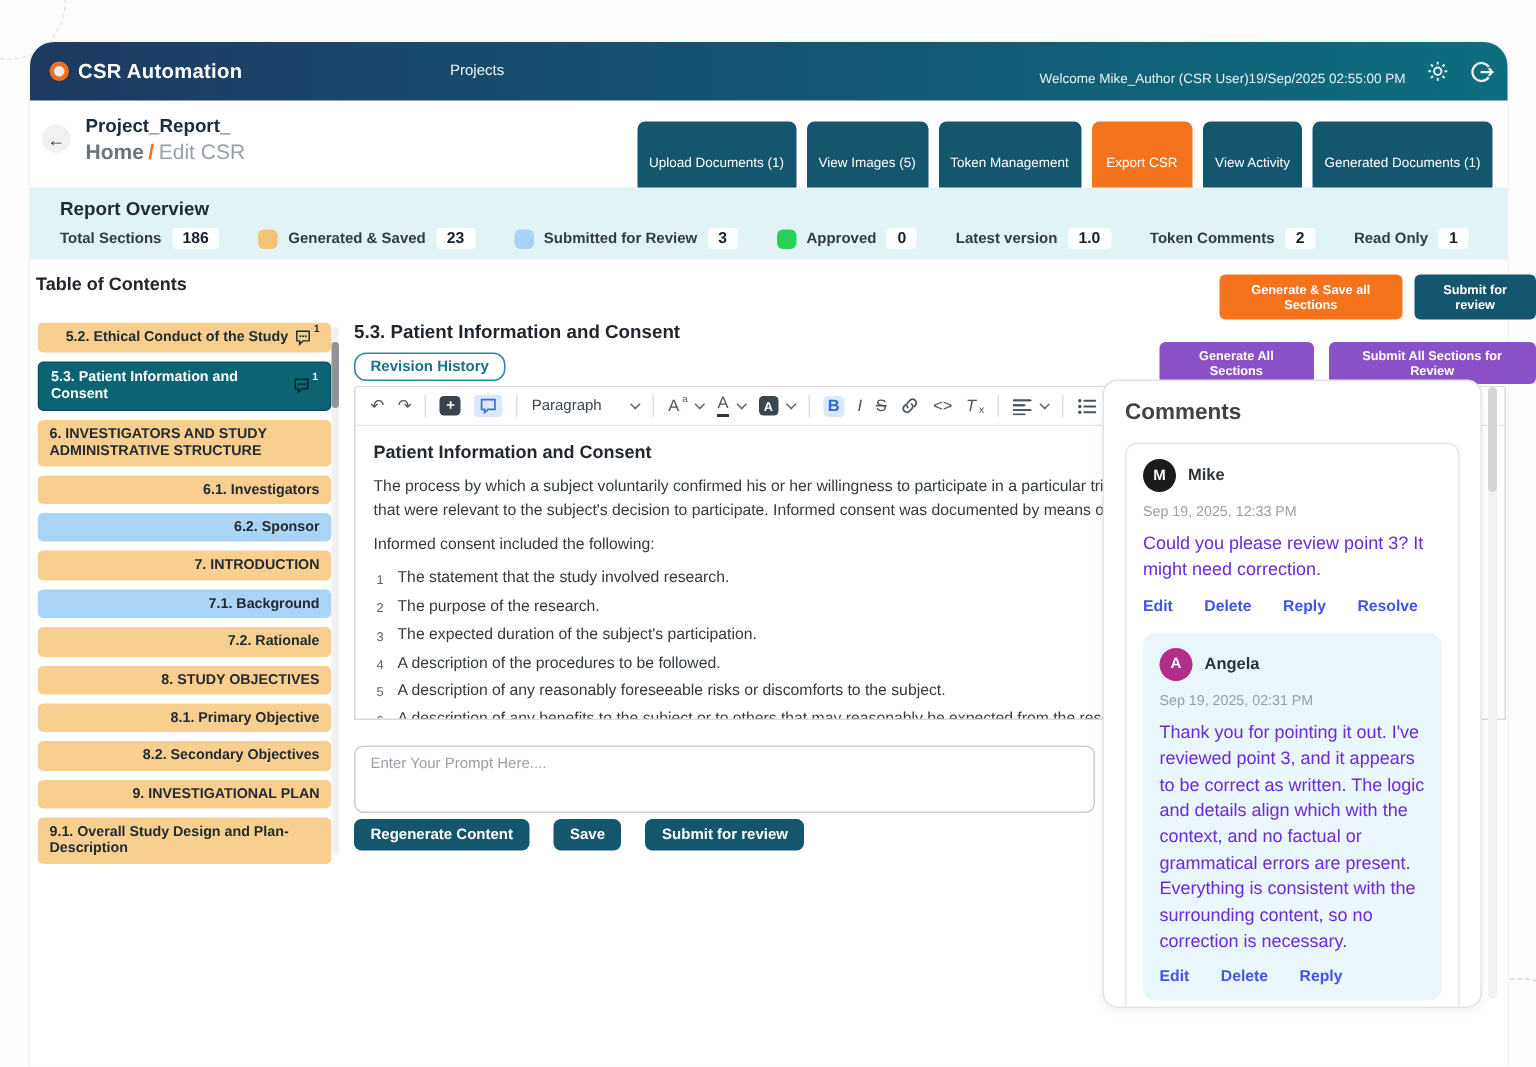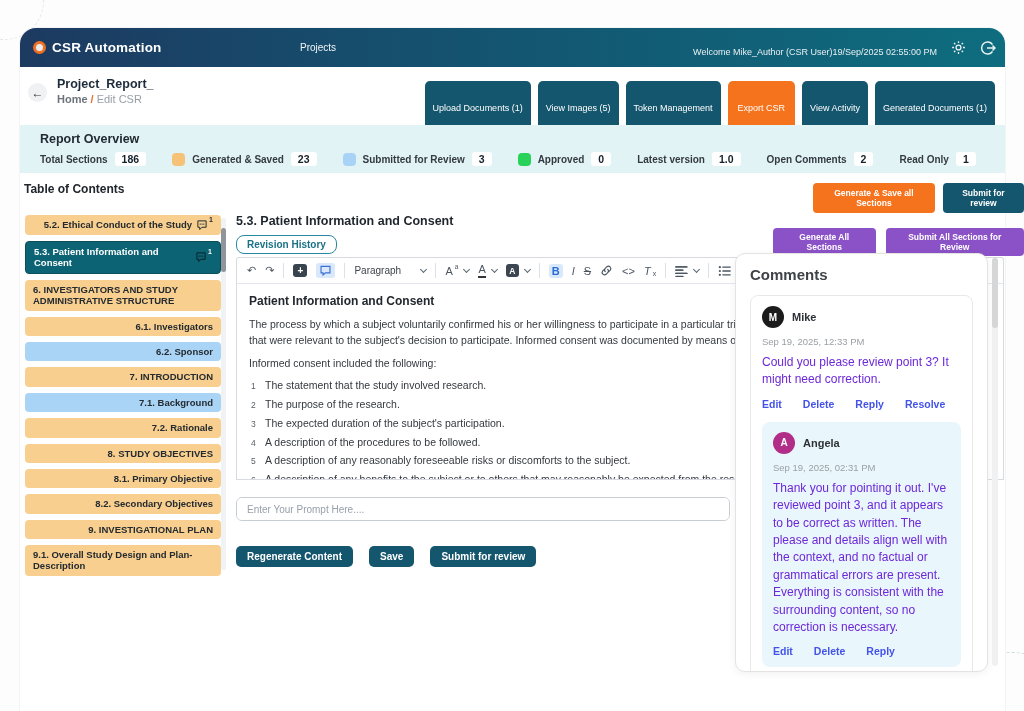--- a/index.html
+++ b/index.html
@@ -27,21 +27,21 @@
   .nav-projects { position:absolute; left:280px; color:#f2f5f7; font-size:10px; }
   .nav-right { position:absolute; right:8px; display:flex; align-items:flex-end; gap:12px; }
   .welcome { color:#e9f0f2; font-size:9px; }
   .icon-btn { width:18px; height:18px; display:flex; align-items:center; justify-content:center; }
 
   
   .back-btn { position:absolute; left:28px; top:83px; width:19px; height:19px; border-radius:50%;
     background:#f0f1f2; color:#333; font-size:12px; display:flex; align-items:center;
     justify-content:center; }
   .proj-title { position:absolute; left:57px; top:77px; font-size:12.5px; font-weight:bold; color:#1c2a39; }
-  .crumb { position:absolute; left:57px; top:93px; font-size:11px; color:#6b737c; font-weight:600; }
+  .crumb { position:absolute; left:57px; top:93px; font-size:14px; color:#6b737c; font-weight:600; }
   .crumb .sep { color:#f06f22; padding:0 3px; font-weight:bold; }
   .crumb .cur { color:#98a0a8; font-weight:400; }
   .hdr-actions { position:absolute; right:29px; top:81px; display:flex; gap:7px; }
   .btn { border:none; cursor:pointer; color:#fff; font-family:"Liberation Sans",sans-serif; }
   .btn-teal { background:#14566d; font-size:9px; padding:5px 8px; border-radius:5px; }
   .btn-orange { background:#f5731d; font-size:9px; padding:22px 10px; border-radius:5px; }
 
   
   .band { position:absolute; left:20px; top:125px; width:985px; height:48px; background:#e2f3f6; }
   .band-title { position:absolute; left:20px; top:7px; font-size:12.5px; font-weight:bold; color:#222b33; }
@@ -95,21 +95,21 @@
 
   .content-box { position:absolute; left:236px; top:284px; width:768px; height:196px; background:#fff;
     border:1px solid #d7dbe1; border-top:none; overflow:hidden; padding:8px 12px;
     font-size:10.5px; color:#33393f; line-height:1.5; }
   .content-box h4 { font-size:12px; color:#22282e; margin-bottom:7px; }
   .content-box p { margin-bottom:7px; }
   .ed-list { list-style:none; counter-reset:n; }
   .ed-list li { counter-increment:n; margin-bottom:3px; padding-left:16px; position:relative; }
   .ed-list li::before { content:counter(n); position:absolute; left:2px; font-size:8.5px; color:#5a626a; top:2px; }
 
-  .prompt-box { position:absolute; left:236px; top:497px; width:494px; height:24px;
+  .prompt-box { position:absolute; left:236px; top:497px; width:494px; height:45px;
     border:1px solid #c8cdd5; border-radius:6px; padding:6px 10px; font-size:10px; color:#3a4048;
     font-family:"Liberation Sans",sans-serif; resize:none; background:#fff; }
   .prompt-box::placeholder { color:#98a0ab; }
   .ed-actions { position:absolute; left:236px; top:546px; display:flex; gap:16px; }
   .ed-actions .btn { font-size:10px; padding:5px 11px; border-radius:5px; font-weight:600; }
 
   
   .panel-actions { position:absolute; left:773px; top:228px; display:flex; gap:10px; }
   .btn-purple { background:#8b52c7; color:#fff; font-size:8.5px; font-weight:600;
     padding:4px 9px; border-radius:4px; }
@@ -206,21 +206,21 @@
       <div class="stat">
         <span class="swatch" style="background:#28d258"></span>
         <span>Approved</span>
         <span class="pill">0</span>
       </div>
       <div class="stat">
         <span>Latest version</span>
         <span class="pill">1.0</span>
       </div>
       <div class="stat">
-        <span>Open Comments</span>
+        <span>Token Comments</span>
         <span class="pill">2</span>
       </div>
       <div class="stat">
         <span>Read Only</span>
         <span class="pill">1</span>
       </div>
     </div>
   </div>
 
   <div class="toc-title">Table of Contents</div>
@@ -443,21 +443,21 @@
         <span>Delete</span>
         <span>Reply</span>
         <span>Resolve</span>
       </div>
       <div class="reply-card">
         <div class="cmt-head">
           <span class="avatar av-magenta">A</span>
           <span class="cmt-author">Angela</span>
         </div>
         <div class="cmt-time">Sep 19, 2025, 02:31 PM</div>
-        <div class="cmt-text">Thank you for pointing it out. I've reviewed point 3, and it appears to be correct as written. The please and details align well with the context, and no factual or grammatical errors are present. Everything is consistent with the surrounding content, so no correction is necessary.</div>
+        <div class="cmt-text">Thank you for pointing it out. I've reviewed point 3, and it appears to be correct as written. The logic and details align which with the context, and no factual or grammatical errors are present. Everything is consistent with the surrounding content, so no correction is necessary.</div>
         <div class="cmt-actions">
           <span>Edit</span>
           <span>Delete</span>
           <span>Reply</span>
         </div>
       </div>
     </div>
   </div>
   <div class="panel-scroll-track"></div>
   <div class="panel-scroll-thumb"></div>

